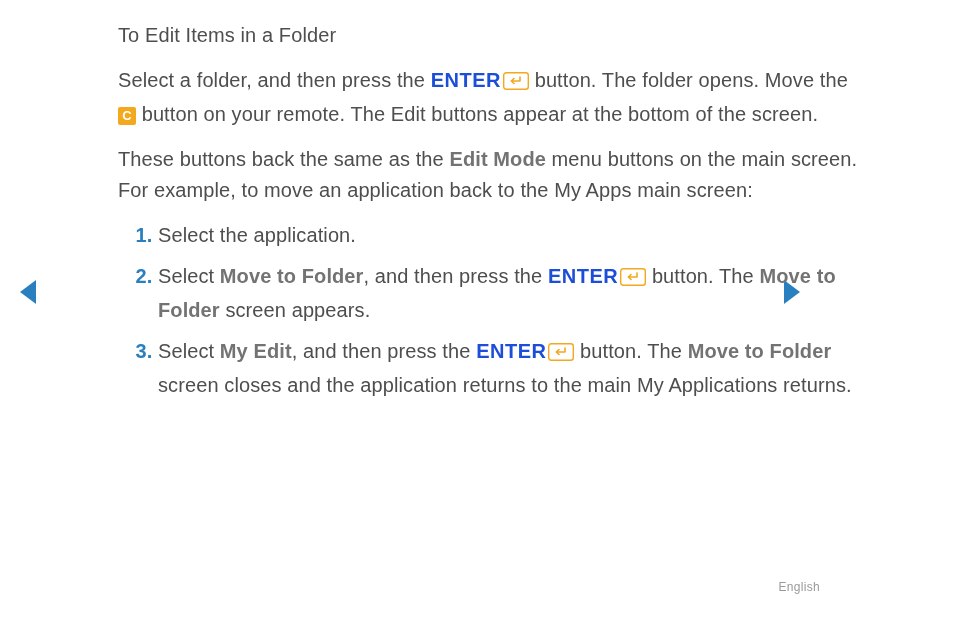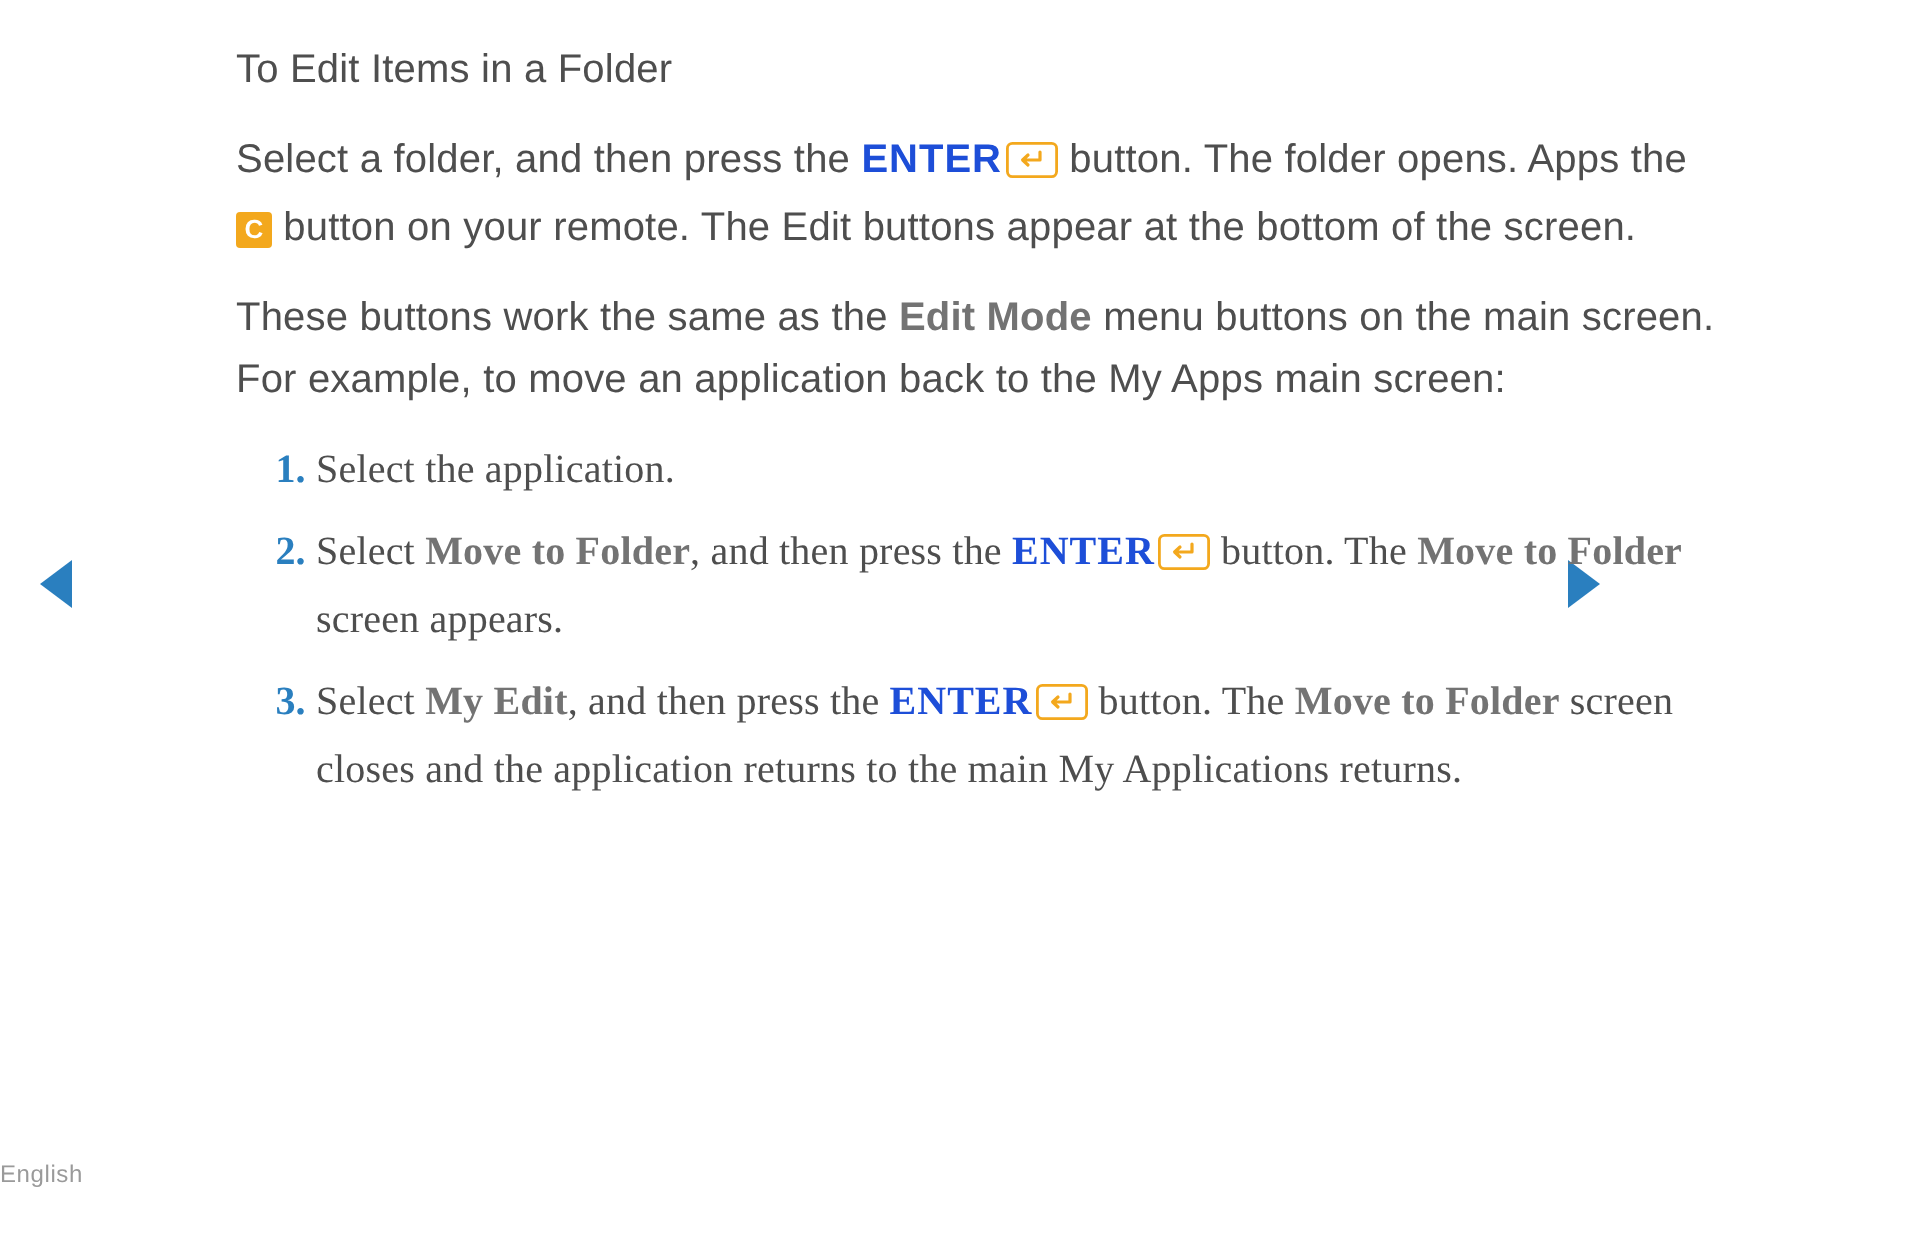--- a/index.html
+++ b/index.html
@@ -48,21 +48,20 @@
     font-size: 13px;
     font-weight: 700;
     text-align: center;
     line-height: 18px;
     border-radius: 2px;
     vertical-align: 1px;
   }
   .steps {
     margin: 0 0 13px 10px;
     padding: 0 0 0 30px;
-    font-family: Liberation Serif, serif;
   }
   .steps li {
     margin-bottom: 10px;
     line-height: 1.55;
   }
   .steps li::marker {
     color: #2a7fbf;
     font-weight: 700;
   }
   .nav {
@@ -81,21 +80,21 @@
   .nav.next {
     right: 20px;
     border-top: 12px solid transparent;
     border-bottom: 12px solid transparent;
     border-left: 16px solid #2a7fbf;
   }
   .footer {
     position: absolute;
     bottom: 30px;
     width: 100%;
-    text-align: left;
+    text-align: right;
     font-size: 12px;
     color: #9a9a9a;
     letter-spacing: 0.3px;
   }
 </style>
 </head>
 <body>
 
 <div class="page">
 
@@ -103,25 +102,25 @@
   <div class="nav next"></div>
 
   <div class="content">
 
     <p>To Edit Items in a Folder</p>
 
     <p>
       <span>Select a folder, and then press the </span><span class="enter-label">ENTER</span><span class="enter-icon"><svg width="26" height="18" viewBox="0 0 26 18">
             <rect x="0.7" y="0.7" width="24.6" height="16.6" rx="2.5" ry="2.5" fill="none" stroke="#f3a81d" stroke-width="1.4"></rect>
             <path d="M17 5 L17 9 L9 9 M11 6.5 L8.3 9 L11 11.5" fill="none" stroke="#f3a81d" stroke-width="1.6" stroke-linecap="round" stroke-linejoin="round"></path>
-          </svg></span><span> button. The folder opens. Apps the </span><span class="c-button">C</span><span> button on your remote. The Edit buttons appear at the bottom of the screen.</span>
+          </svg></span><span> button. The folder opens. Move the </span><span class="c-button">C</span><span> button on your remote. The Edit buttons appear at the bottom of the screen.</span>
     </p>
 
     <p>
-      <span>These buttons work the same as the </span><span class="highlight">Edit Mode</span><span> menu buttons on the main screen. For example, to move an application back to the My Apps main screen:</span>
+      <span>These buttons back the same as the </span><span class="highlight">Edit Mode</span><span> menu buttons on the main screen. For example, to move an application back to the My Apps main screen:</span>
     </p>
 
     <ol class="steps">
       <li>
         <span>Select the application.</span>
       </li>
       <li>
         <span>Select </span><span class="highlight">Move to Folder</span><span>, and then press the </span><span class="enter-label">ENTER</span><span class="enter-icon"><svg width="26" height="18" viewBox="0 0 26 18">
               <rect x="0.7" y="0.7" width="24.6" height="16.6" rx="2.5" ry="2.5" fill="none" stroke="#f3a81d" stroke-width="1.4"></rect>
               <path d="M17 5 L17 9 L9 9 M11 6.5 L8.3 9 L11 11.5" fill="none" stroke="#f3a81d" stroke-width="1.6" stroke-linecap="round" stroke-linejoin="round"></path>

